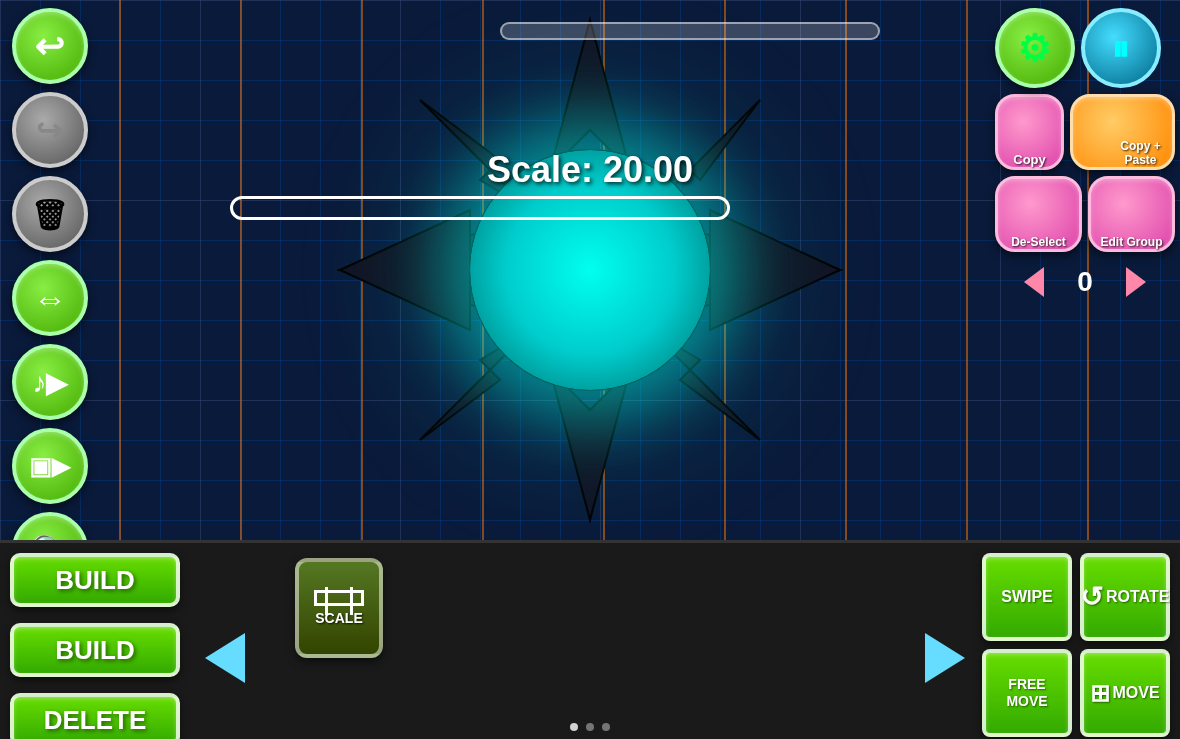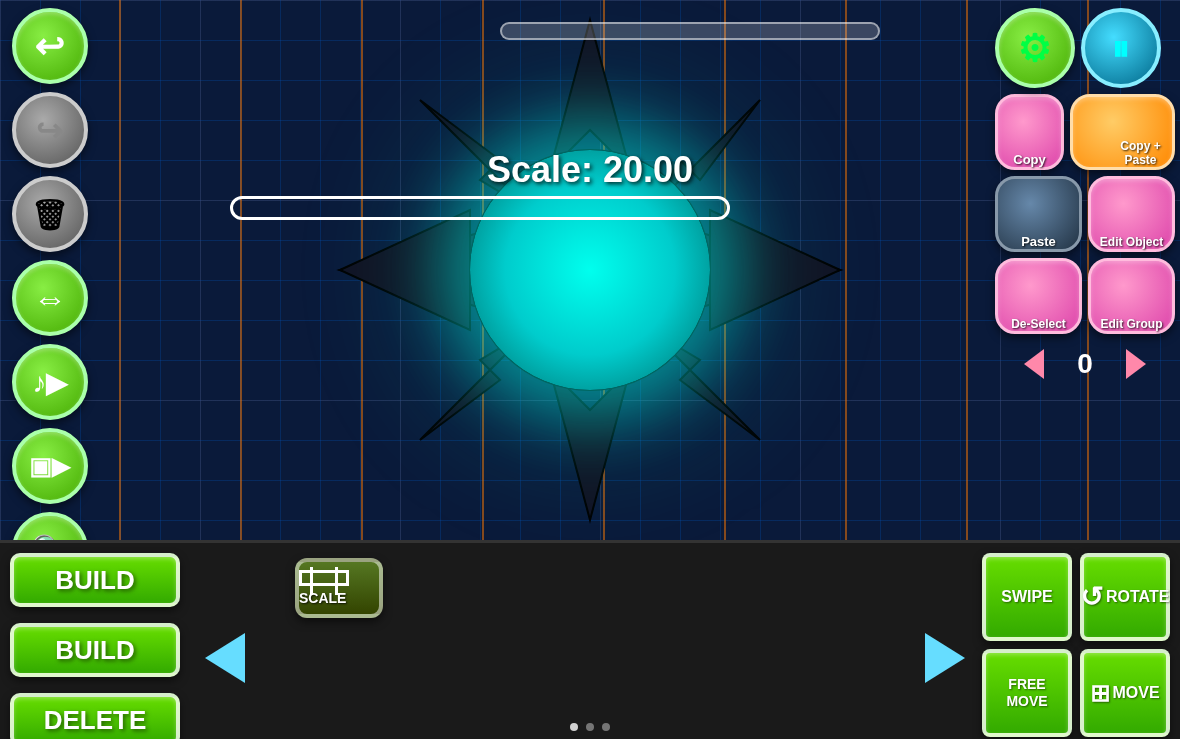--- a/index.html
+++ b/index.html
@@ -274,27 +274,27 @@
       text-shadow: 2px 2px 4px rgba(0,0,0,0.5);
       box-shadow: 0 4px 8px rgba(0,0,0,0.5), inset 0 2px 4px rgba(255,255,255,0.3);
     }
 
     
     .scale-tool-btn {
       position: absolute;
       left: 295px;
       top: 15px;
       width: 88px;
-      height: 60px;
+      height: 100px;
       border-radius: 12px;
       border: 4px solid rgba(255,255,255,0.5);
       background: linear-gradient(180deg, #557722, #334400);
       display: flex;
       flex-direction: column;
-      align-items: flex-start;
+      align-items: center;
       justify-content: center;
       cursor: pointer;
       color: white;
       font-size: 14px;
       font-weight: 900;
       text-shadow: 1px 1px 2px rgba(0,0,0,0.8);
       box-shadow: 0 4px 8px rgba(0,0,0,0.5);
     }
 
     
@@ -495,28 +495,20 @@
 
     <div class="right-btn-row">
       <div class="right-btn btn-pink">
         <span>Copy</span>
       </div>
       <div class="right-btn btn-orange" style="font-size:12px;padding-left:36px;">
         <span>Copy + Paste</span>
       </div>
     </div>
 
-    <div class="right-btn-row">
-      <div class="right-btn btn-slate">
-        <span>Paste</span>
-      </div>
-      <div class="right-btn btn-pink" style="font-size:12px;">
-        <span>Edit Object</span>
-      </div>
-    </div>
 
     <div class="right-btn-row">
       <div class="right-btn btn-pink" style="font-size:12px;">
         <span>De-Select</span>
       </div>
       <div class="right-btn btn-pink" style="font-size:12px;">
         <span>Edit Group</span>
       </div>
     </div>
 

